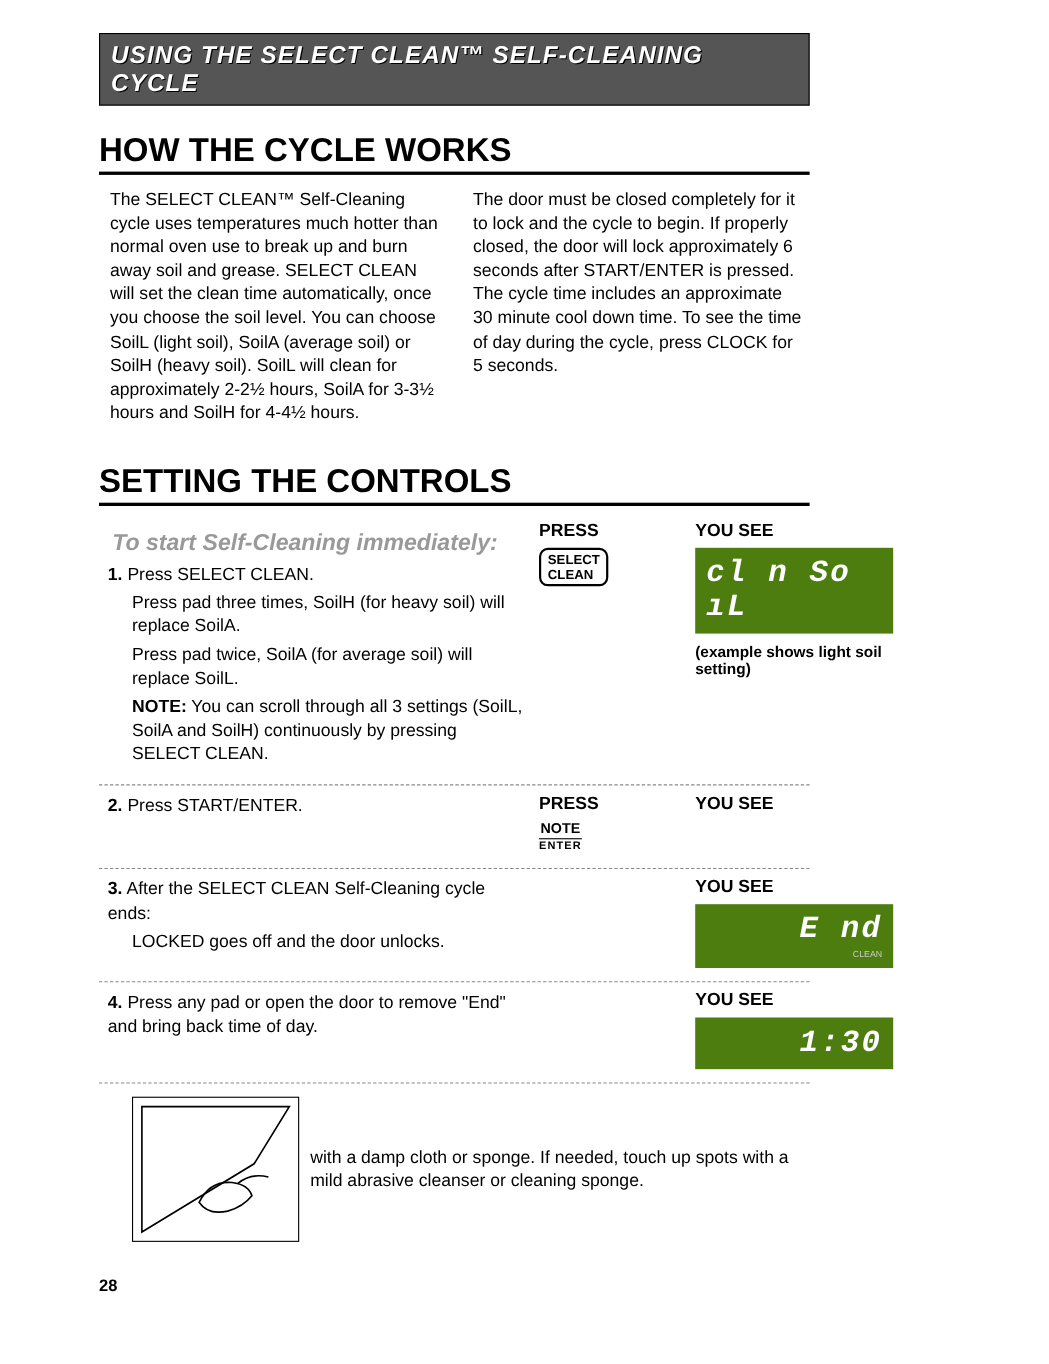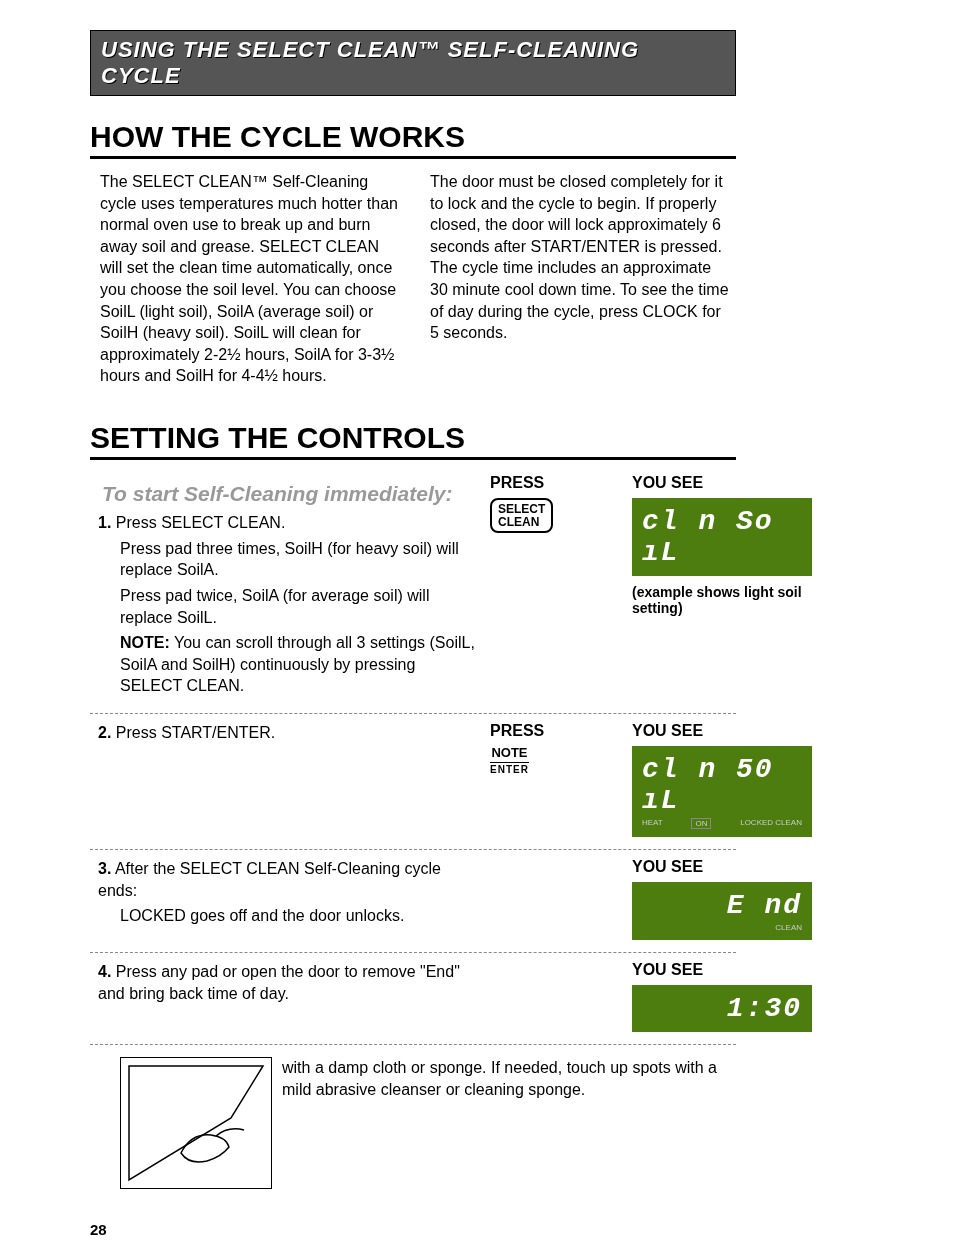--- a/index.html
+++ b/index.html
@@ -141,21 +141,21 @@
   .illus {
     width: 150px;
     height: 130px;
     border: 1.5px solid #000;
     display: inline-block;
     vertical-align: top;
     margin-right: 10px;
     position: relative;
     overflow: hidden;
   }
-  .step5-wrap { display: flex; }
+  .step5-wrap { display: flex; align-items: center; }
   .step5-text { flex:1; font-size:16px; line-height:1.35; }
   .page-num {
     font-weight: bold;
     font-size: 15px;
     margin-top: 20px;
   }
 </style>
 </head>
 <body>
 
@@ -207,28 +207,20 @@
       </div>
       <div class="mid">
         <div class="label-h">PRESS</div>
         <div class="start-button">
           <span>NOTE</span>
           <span class="enter">ENTER</span>
         </div>
       </div>
       <div class="right">
         <div class="label-h">YOU SEE</div>
-        <div class="display">
-          <span class="seg">cl n  50 ıL</span>
-          <div class="disp-small">
-            <span>HEAT</span>
-            <span style="border:1px solid #888;padding:0 3px;">ON</span>
-            <span>LOCKED  CLEAN</span>
-          </div>
-        </div>
       </div>
     </div>
 
     <div class="row">
       <div class="left">
         <span class="num">3.</span>
         <span>After the SELECT CLEAN Self-Cleaning cycle ends:</span>
         <p>LOCKED goes off and the door unlocks.</p>
       </div>
       <div class="mid"></div>

